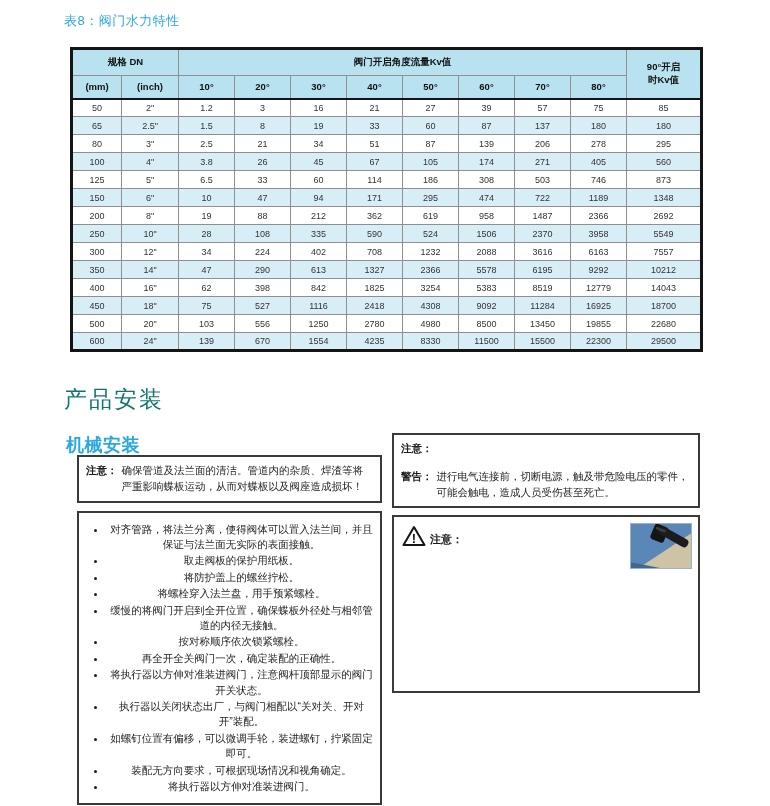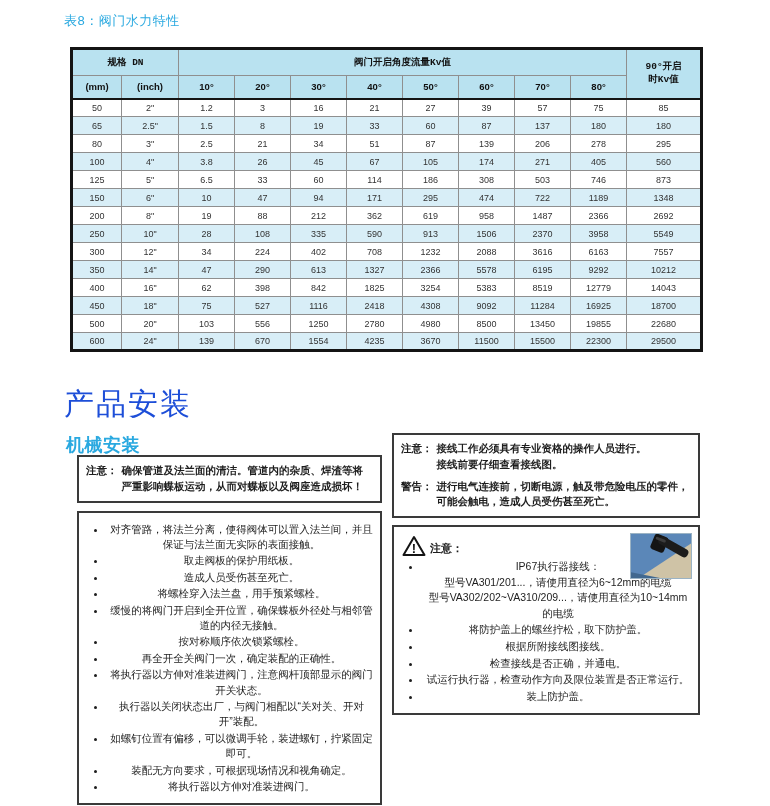--- a/index.html
+++ b/index.html
@@ -28,53 +28,53 @@
   }
   table.kv-table th, table.kv-table td {
     border:1px solid #8f8f8f;
     text-align:center; vertical-align:middle;
     padding:0 2px;
   }
   table.kv-table thead th {
     background:#b9e2f0;
     font-weight:bold; font-size:9.5px; color:#111;
   }
-  table.kv-table thead tr:first-child th { height:27px;font-family:Liberation Mono, monospace; }
+  table.kv-table thead tr:first-child th { height:27px; }
   table.kv-table thead tr:last-child th { height:23px; }
   table.kv-table thead { border-bottom:2px solid #141414; }
   th.kv90 { white-space:pre-line; line-height:1.35; }
   table.kv-table td { height:18px; color:#333; background:#ffffff; }
   table.kv-table tr.alt td { background:#d8eef7; }
 
   
   .big-title {
     position:absolute; left:64px; top:384px;
-    font-size:30px; font-weight:400; color:#1d4ed8;
+    font-size:23px; font-weight:400; color:#0f766e;
     letter-spacing:2px;
     text-align:right;
   }
   .col { position:absolute; top:433px; width:312px; }
   .col.left  { left:66px; }
   .col.right { left:390px; }
   .sub-title {
     font-size:18px; font-weight:bold; color:#2aa9e0;
     height:22px; letter-spacing:0.5px;
   }
   .note-box {
     border:2px solid #3a3a3a;
     background:#fff;
     padding:6px 7px;
     font-size:10.5px; line-height:1.5; color:#1d1d1d;
   }
   .col.left .note-box, .col.left .steps-box { margin-left:11px; width:305px; }
   .col.right .note-box, .col.right .caution-box { margin-left:2px; width:308px; }
   .note-row { display:flex; }
-  .note-row + .note-row { margin-top:6px; }
+  .note-row + .note-row { margin-top:12px; }
   .note-label { font-weight:bold; white-space:nowrap; margin-right:4px; }
-  .note-text { white-space:pre-line;font-weight:bold; }
+  .note-text { white-space:pre-line; }
   .steps-box {
     margin-top:8px;
     border:2px solid #3a3a3a;
     padding:8px 6px 8px 4px;
     min-height:268px;
     font-size:10.5px; line-height:15.4px; color:#1d1d1d;
   }
   .caution-box {
     margin-top:7px;
     border:2px solid #3a3a3a;
@@ -230,21 +230,21 @@
           <td>2366</td>
           <td>2692</td>
         </tr>
         <tr class="alt">
           <td>250</td>
           <td>10"</td>
           <td>28</td>
           <td>108</td>
           <td>335</td>
           <td>590</td>
-          <td>913</td>
+          <td>524</td>
           <td>1506</td>
           <td>2370</td>
           <td>3958</td>
           <td>5549</td>
         </tr>
         <tr>
           <td>300</td>
           <td>12"</td>
           <td>34</td>
           <td>224</td>
@@ -308,21 +308,21 @@
           <td>19855</td>
           <td>22680</td>
         </tr>
         <tr class="alt">
           <td>600</td>
           <td>24"</td>
           <td>139</td>
           <td>670</td>
           <td>1554</td>
           <td>4235</td>
-          <td>3670</td>
+          <td>8330</td>
           <td>11500</td>
           <td>15500</td>
           <td>22300</td>
           <td>29500</td>
         </tr>
       </tbody>
   </table>
 
   <div class="big-title">产品安装</div>
 
@@ -333,41 +333,39 @@
       <div class="note-row">
         <span class="note-label">注意：</span>
         <span class="note-text">确保管道及法兰面的清洁。管道内的杂质、焊渣等将严重影响蝶板运动，从而对蝶板以及阀座造成损坏！</span>
       </div>
     </div>
 
     <div class="steps-box">
       <ul class="steps">
           <li>对齐管路，将法兰分离，使得阀体可以置入法兰间，并且保证与法兰面无实际的表面接触。</li>
           <li>取走阀板的保护用纸板。</li>
-          <li>造成人员受伤甚至死亡。</li>
+          <li>将防护盖上的螺丝拧松。</li>
           <li>将螺栓穿入法兰盘，用手预紧螺栓。</li>
           <li>缓慢的将阀门开启到全开位置，确保蝶板外径处与相邻管道的内径无接触。</li>
           <li>按对称顺序依次锁紧螺栓。</li>
           <li>再全开全关阀门一次，确定装配的正确性。</li>
           <li>将执行器以方伸对准装进阀门，注意阀杆顶部显示的阀门开关状态。</li>
           <li>执行器以关闭状态出厂，与阀门相配以“关对关、开对开”装配。</li>
           <li>如螺钉位置有偏移，可以微调手轮，装进螺钉，拧紧固定即可。</li>
           <li>装配无方向要求，可根据现场情况和视角确定。</li>
           <li>将执行器以方伸对准装进阀门。</li>
         </ul>
     </div>
   </div>
 
   <div class="col right">
 
     <div class="note-box">
       <div class="note-row">
         <span class="note-label">注意：</span>
-        <span class="note-text">接线工作必须具有专业资格的操作人员进行。
-接线前要仔细查看接线图。</span>
       </div>
       <div class="note-row">
         <span class="note-label">警告：</span>
         <span class="note-text">进行电气连接前，切断电源，触及带危险电压的零件，可能会触电，造成人员受伤甚至死亡。</span>
       </div>
     </div>
 
     <div class="caution-box">
       <div class="caution-header">
         <svg class="warn-icon" viewBox="0 0 24 22">
@@ -381,26 +379,16 @@
         <svg viewBox="0 0 62 46" preserveAspectRatio="none">
           <rect width="62" height="46" fill="#5b87b8"></rect>
           <polygon points="8,46 62,10 62,46" fill="#cfc3a6"></polygon>
           <polygon points="0,40 30,46 0,46" fill="#41688f"></polygon>
           <rect x="22" y="1" width="15" height="17" rx="3" fill="#141414" transform="rotate(22 29 9)"></rect>
           <rect x="27" y="9" width="34" height="9" rx="4" fill="#1c1c1c" transform="rotate(30 44 13)"></rect>
           <rect x="24" y="4" width="11" height="3" rx="1.5" fill="#3d3d3d" transform="rotate(22 29 9)"></rect>
         </svg>
       </div>
 
-      <ul class="steps">
-          <li>IP67执行器接线：
-型号VA301/201...，请使用直径为6~12mm的电缆
-型号VA302/202~VA310/209...，请使用直径为10~14mm的电缆</li>
-          <li>将防护盖上的螺丝拧松，取下防护盖。</li>
-          <li>根据所附接线图接线。</li>
-          <li>检查接线是否正确，并通电。</li>
-          <li>试运行执行器，检查动作方向及限位装置是否正常运行。</li>
-          <li>装上防护盖。</li>
-        </ul>
     </div>
   </div>
 
 </div>
 
 </body></html>

